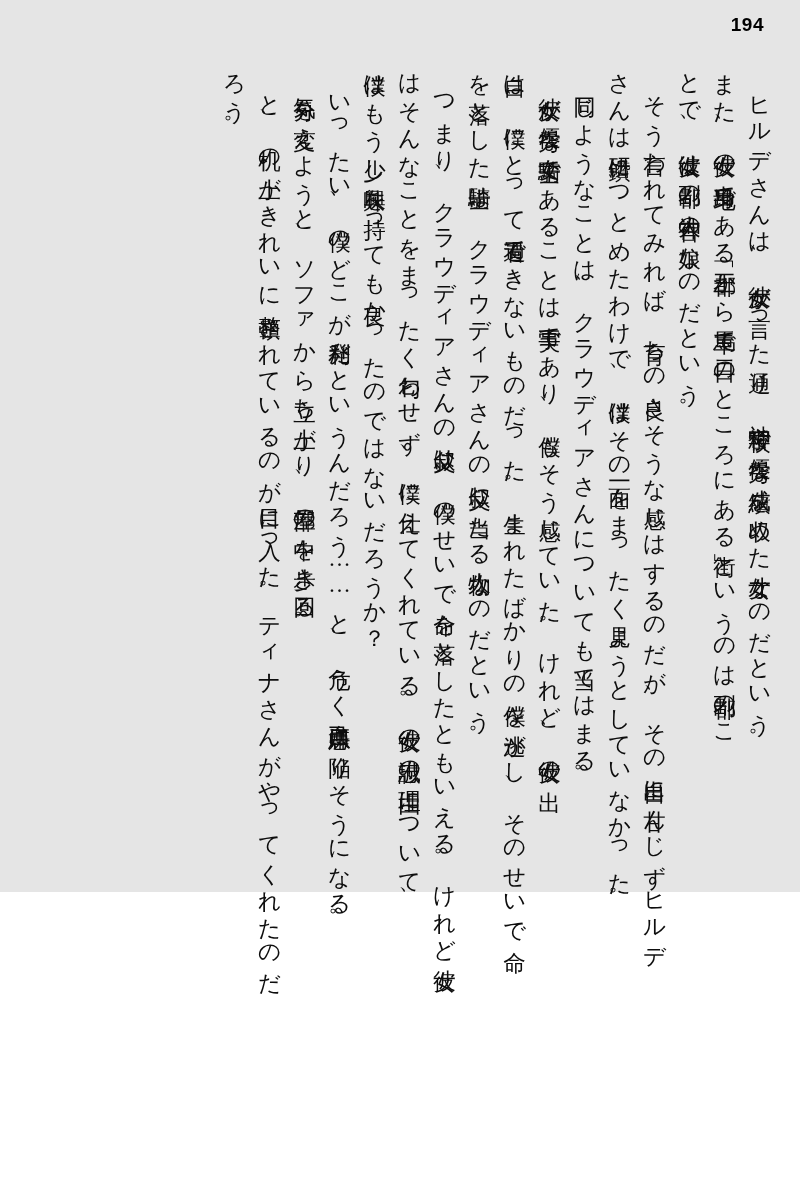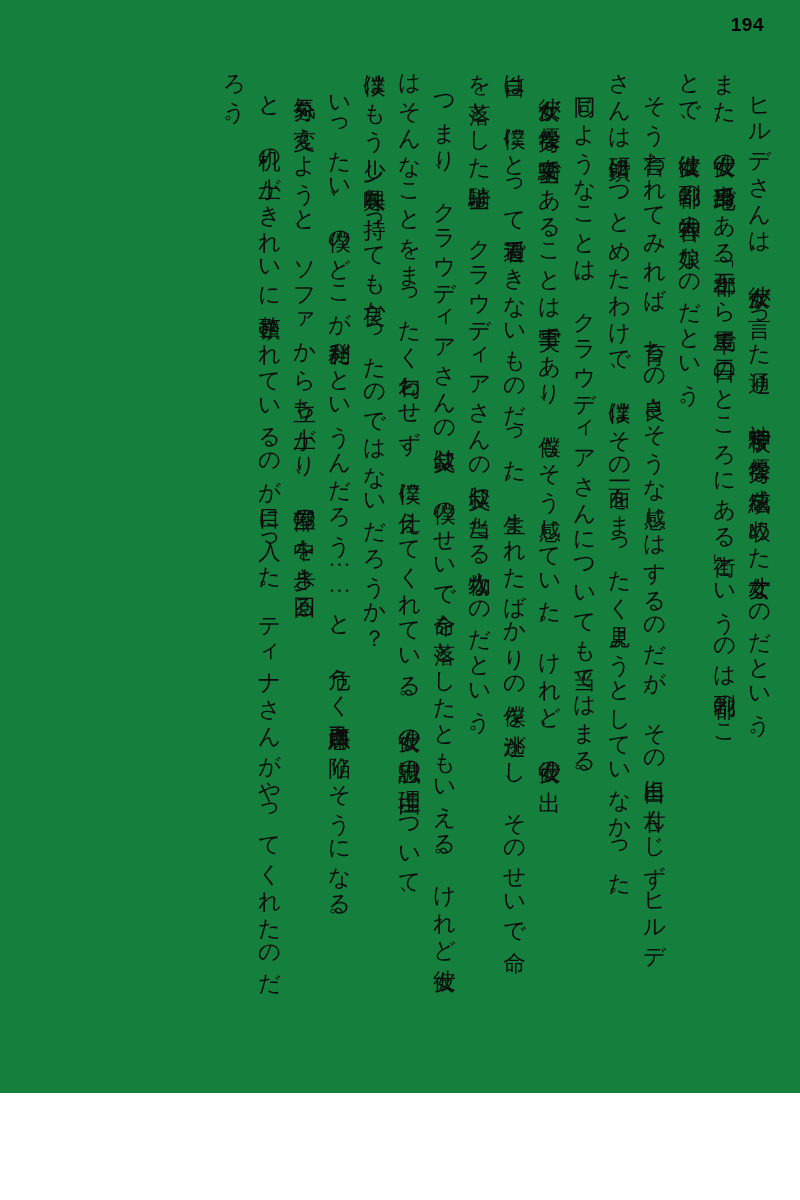--- a/index.html
+++ b/index.html
@@ -10,24 +10,24 @@
   body {
     width: 800px;
     height: 1200px;
     font-family: "Liberation Serif", "DejaVu Serif", serif;
     color: #111111;
     overflow: hidden;
     position: relative;
   }
   .page {
     width: 800px;
-    height: 1093px;
+    height: 892px;
     position: relative;
     box-sizing: border-box;
-    background: #15803d;
+    background: #e5e5e5;
   }
   .page-number {
     position: absolute;
     top: 14px;
     right: 36px;
     font-size: 19px;
     font-weight: 700;
     letter-spacing: 0.5px;
     font-family: "Liberation Sans", sans-serif;
     color: #000000;

